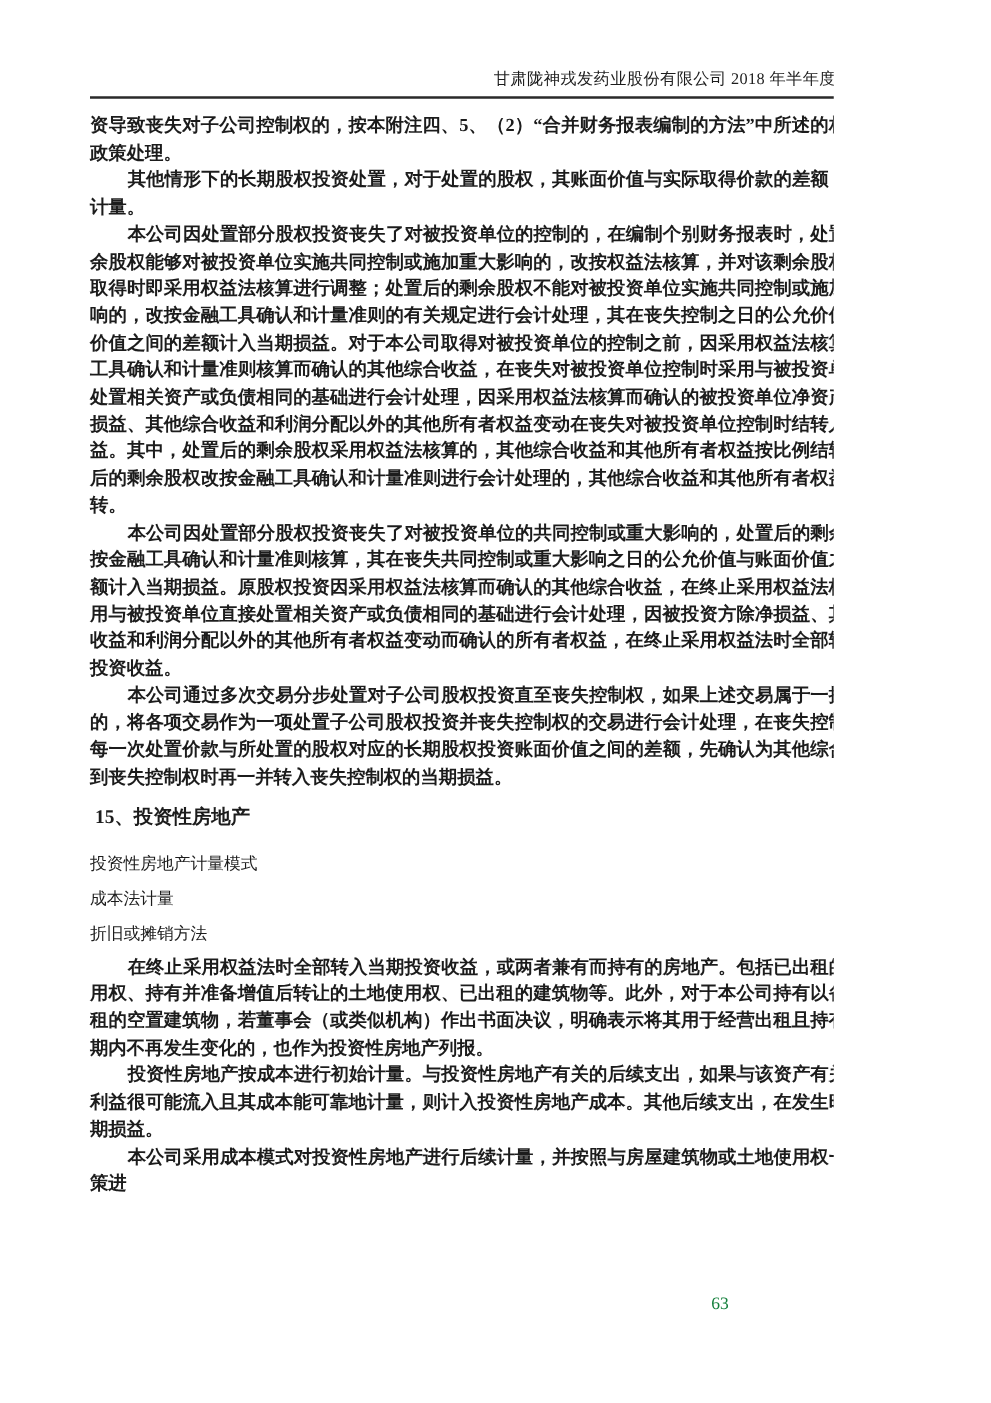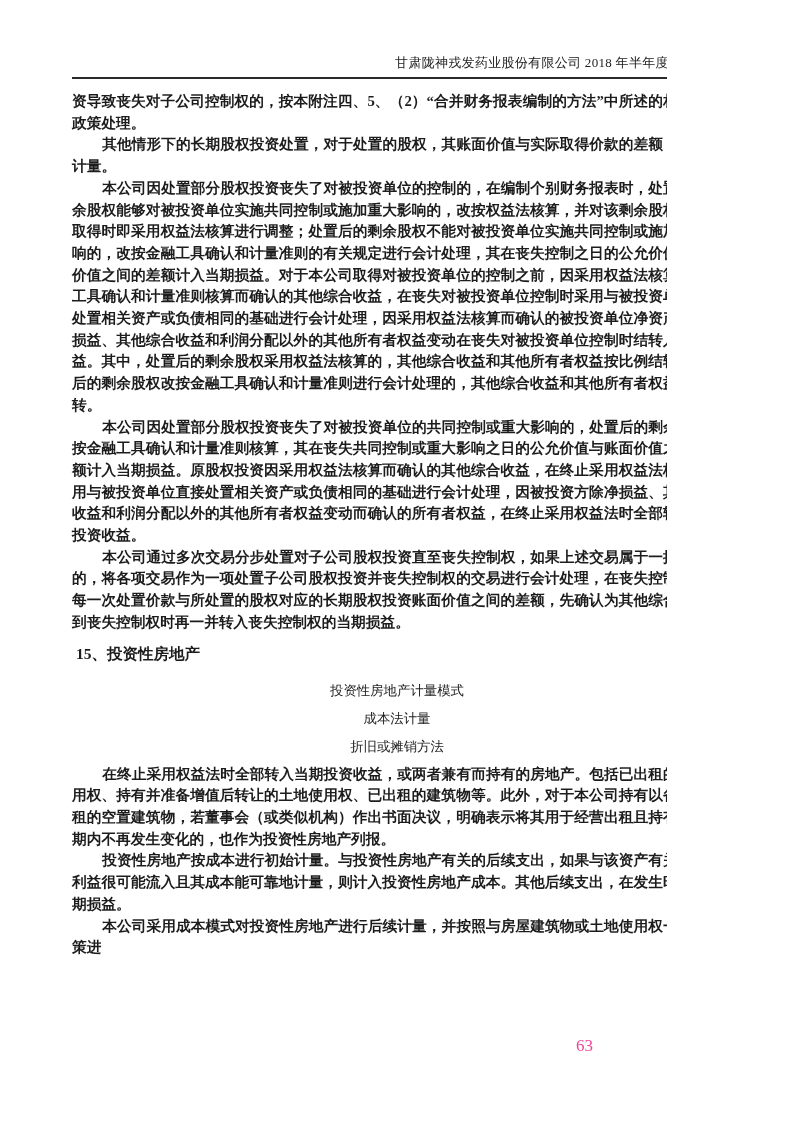--- a/index.html
+++ b/index.html
@@ -56,31 +56,31 @@
     margin: 9px 0 13px 4px;
     line-height: 21px;
     text-indent: 0;
     text-align: left;
   }
   .sub-line {
     font-size: 13.4px;
     line-height: 28px;
     margin: 0;
     text-indent: 0;
-    text-align: center;
+    text-align: left;
   }
   .sub-lines-block {
     margin: 0 0 3px 0;
   }
   .page-number {
     position: absolute;
     top: 1036px;
-    right: 74px;
-    font-size: 17px;
-    color: #ec4899;
+    right: 84px;
+    font-size: 14px;
+    color: #15803d;
   }
 </style>
 </head>
 <body>
 
 <div class="page">
   <div class="content">
 
     <div class="header-title">甘肃陇神戎发药业股份有限公司 2018 年半年度报告全文</div>
 

